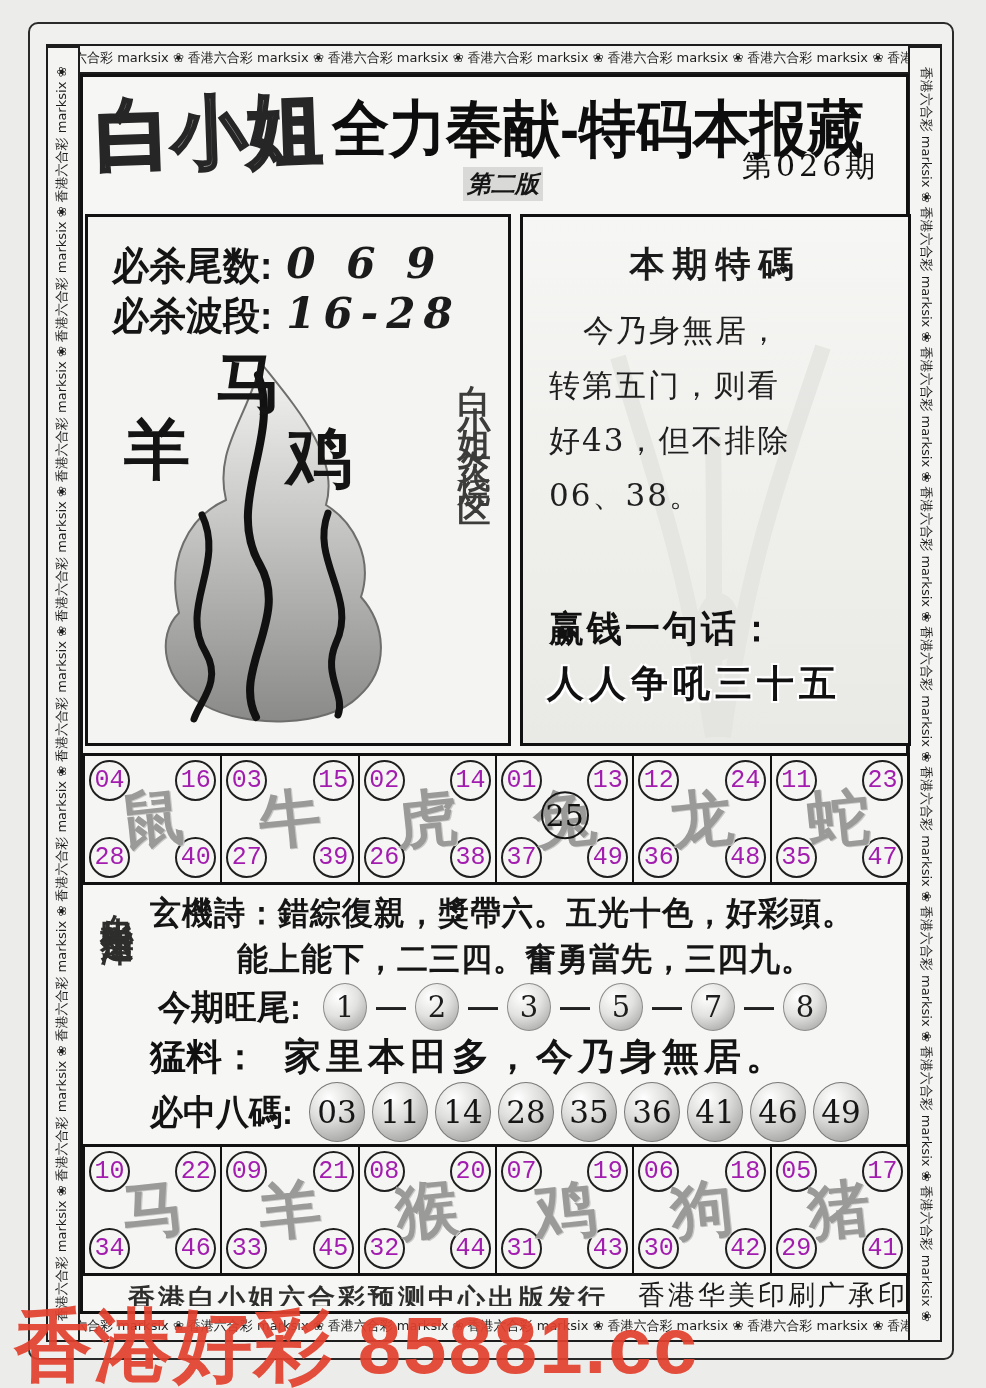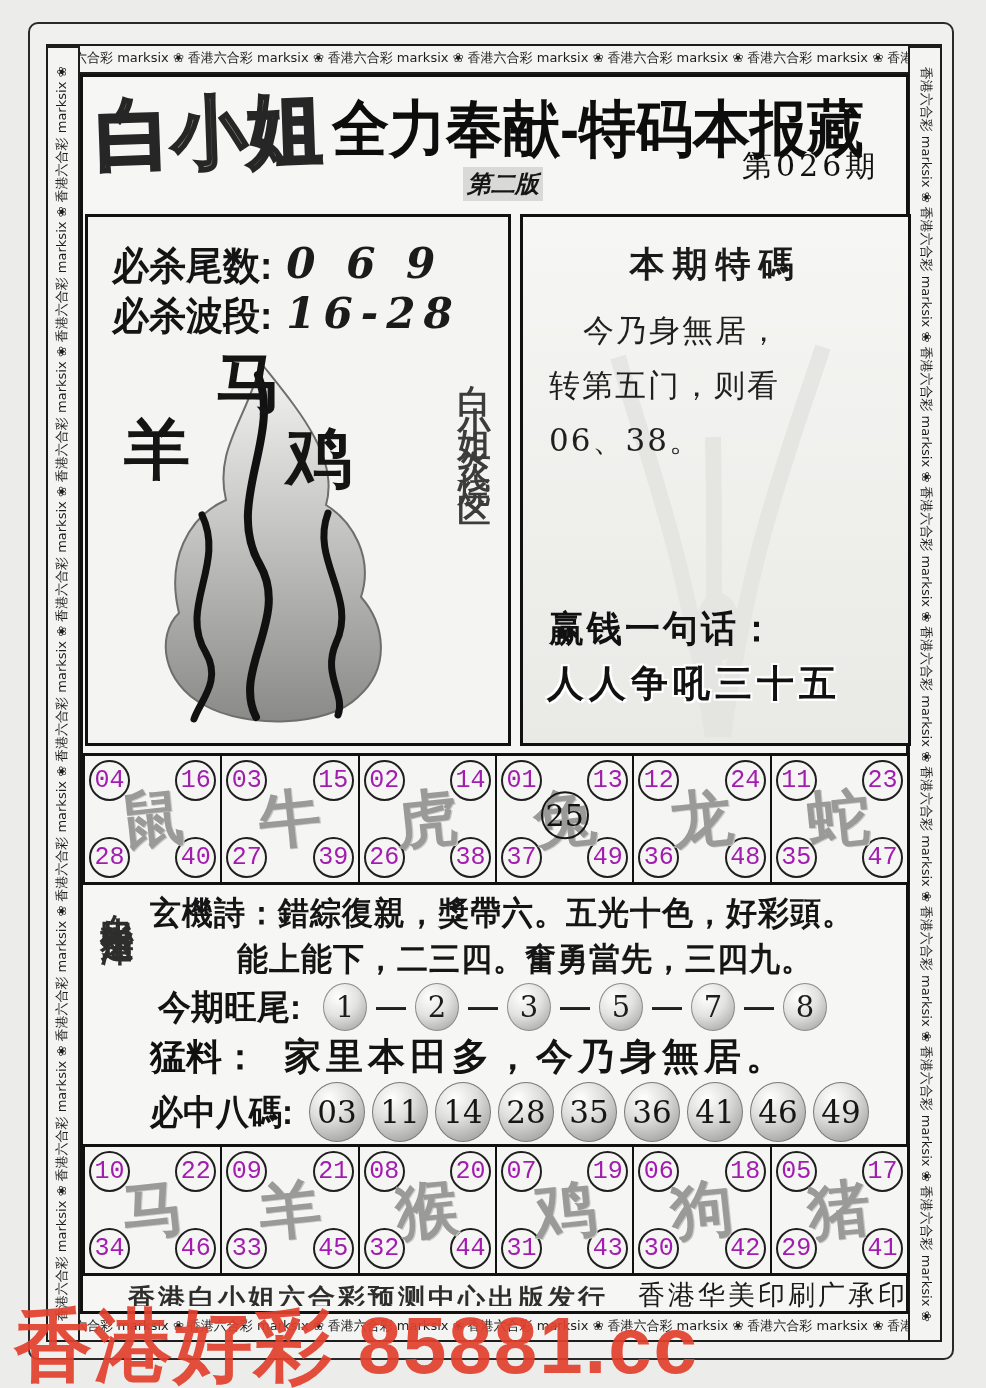--- a/index.html
+++ b/index.html
@@ -166,20 +166,21 @@
       <path d="M95,60 C130,180 160,250 190,440"></path>
       <path d="M300,50 C260,170 225,260 200,440"></path>
       <path d="M190,140 C192,240 190,340 192,440"></path>
       <ellipse cx="195" cy="330" rx="14" ry="26"></ellipse>
     </g>
   </svg>
   <div class="sp-title">本期特碼</div>
   <div class="sp-body">
     <div class="line indent">今乃身無居，</div>
     <div class="line">转第五门，则看</div>
+    <div class="line">好43，但不排除</div>
     <div class="line">06、38。</div>
   </div>
   <div class="win-label">赢钱一句话：</div>
   <div class="win-phrase">人人争吼三十五</div>
 </div>
 
 <div class="abs ztable zt1">
   <div class="zcell">
     <span class="cnum tl">04</span>
     <span class="cnum tr">16</span>

